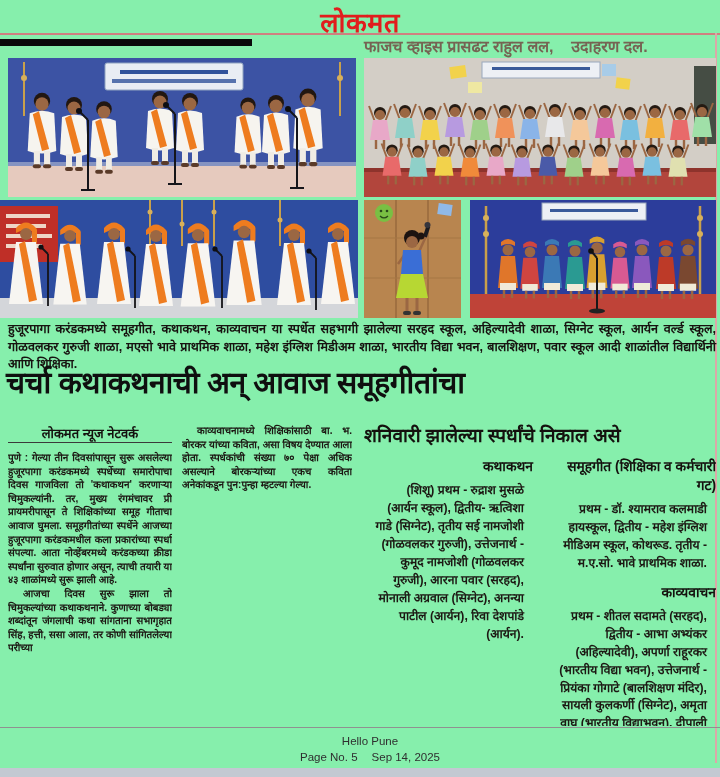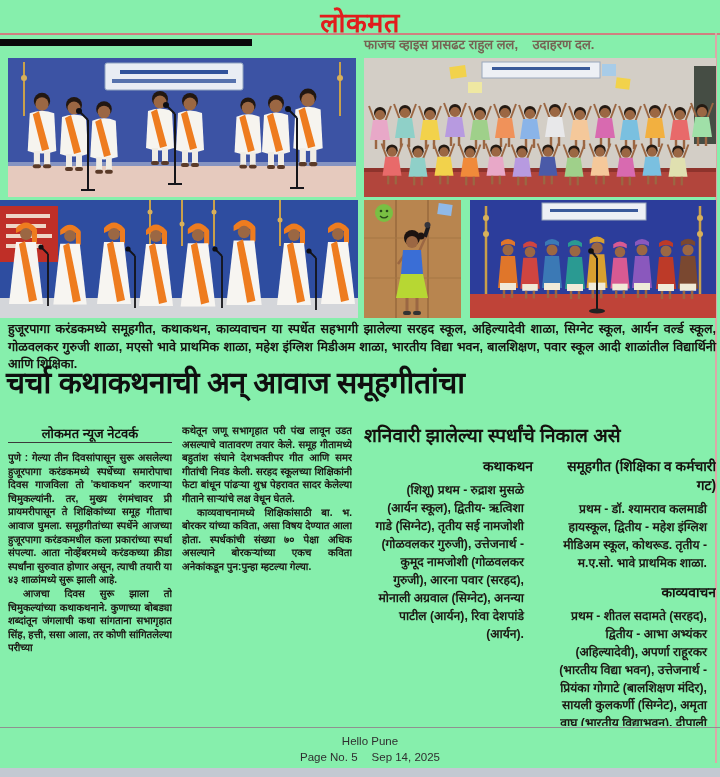--- a/index.html
+++ b/index.html
@@ -4,21 +4,21 @@
 <style>
   html,body{margin:0;padding:0;background:#ffffff;}
   .page{position:relative;width:720px;height:777px;background:#86efac;overflow:hidden;
         font-family:"Liberation Sans","DejaVu Sans",sans-serif;}
 
   .masthead{position:absolute;top:3px;left:0;right:0;text-align:center;
             font-size:27px;font-weight:800;color:#e11d1d;letter-spacing:.5px;}
   .mast-rule{position:absolute;top:33px;left:0;width:720px;height:2px;background:#cf8080;}
   .right-line{position:absolute;top:33px;right:3px;width:2px;height:730px;background:#dba8a8;}
   .black-bar{position:absolute;top:39px;left:0;width:252px;height:7px;background:#0a0a0a;}
-  .cut-text{position:absolute;top:35px;left:364px;width:350px;font-size:13px;font-weight:700;
+  .cut-text{position:absolute;top:35px;left:364px;width:350px;font-size:16px;font-weight:700;
             color:#756453;white-space:pre-wrap;}
 
   .ph{position:absolute;overflow:hidden;}
   .ph svg{display:block;}
   .ph1{left:8px;top:58px;width:348px;height:139px;}
   .ph2{left:364px;top:58px;width:352px;height:139px;}
   .ph3{left:0;top:200px;width:358px;height:118px;}
   .ph4{left:364px;top:200px;width:97px;height:118px;}
   .ph5{left:470px;top:200px;width:246px;height:118px;}
 
@@ -294,21 +294,20 @@
 
   <h1 class="headline">चर्चा कथाकथनाची अन् आवाज समूहगीतांचा</h1>
 
   <div class="col1">
     <div class="byline">लोकमत न्यूज नेटवर्क</div>
     <p class="body-p">पुणे : गेल्या तीन दिवसांपासून सुरू असलेल्या हुजूरपागा करंडकमध्ये स्पर्धेच्या समारोपाचा दिवस गाजविला तो 'कथाकथन' करणाऱ्या चिमुकल्यांनी. तर, मुख्य रंगमंचावर प्री प्रायमरीपासून ते शिक्षिकांच्या समूह गीताचा आवाज घुमला. समूहगीतांच्या स्पर्धेने आजच्या हुजूरपागा करंडकमधील कला प्रकारांच्या स्पर्धा संपल्या. आता नोव्हेंबरमध्ये करंडकच्या क्रीडा स्पर्धांना सुरुवात होणार असून, त्याची तयारी या ४३ शाळांमध्ये सुरू झाली आहे.</p>
     <p class="body-p indent">आजचा दिवस सुरू झाला तो चिमुकल्यांच्या कथाकथनाने. कुणाच्या बोबड्या शब्दांतून जंगलाची कथा सांगताना सभागृहात सिंह, हत्ती, ससा आला, तर कोणी सांगितलेल्या परीच्या</p>
   </div>
 
   <div class="col2">
-    <p class="body-p">कथेतून जणू सभागृहात परी पंख लावून उडत असल्याचे वातावरण तयार केले. समूह गीतामध्ये बहुतांश संघाने देशभक्तीपर गीत आणि समर गीतांची निवड केली. सरहद स्कूलच्या शिक्षिकांनी फेटा बांधून पांढऱ्या शुभ्र पेहरावत सादर केलेल्या गीताने साऱ्यांचे लक्ष वेधून घेतले.</p>
     <p class="body-p indent">काव्यवाचनामध्ये शिक्षिकांसाठी बा. भ. बोरकर यांच्या कविता, असा विषय देण्यात आला होता. स्पर्धकांची संख्या ७० पेक्षा अधिक असल्याने बोरकऱ्यांच्या एकच कविता अनेकांकडून पुन:पुन्हा म्हटल्या गेल्या.</p>
   </div>
 
   <div class="results">
     <h2 class="res-h">शनिवारी झालेल्या स्पर्धांचे निकाल असे</h2>
     <div class="res-cols">
       <div class="res-col">
         <h3>कथाकथन</h3>
         <p>(शिशू) प्रथम - रुद्राश मुसळे (आर्यन स्कूल), द्वितीय- ऋत्विशा गाडे (सिग्नेट), तृतीय सई नामजोशी (गोळवलकर गुरुजी), उत्तेजनार्थ - कुमूद नामजोशी (गोळवलकर गुरुजी), आरना पवार (सरहद), मोनाली अग्रवाल (सिग्नेट), अनन्या पाटील (आर्यन), रिवा देशपांडे (आर्यन).</p>
       </div>

